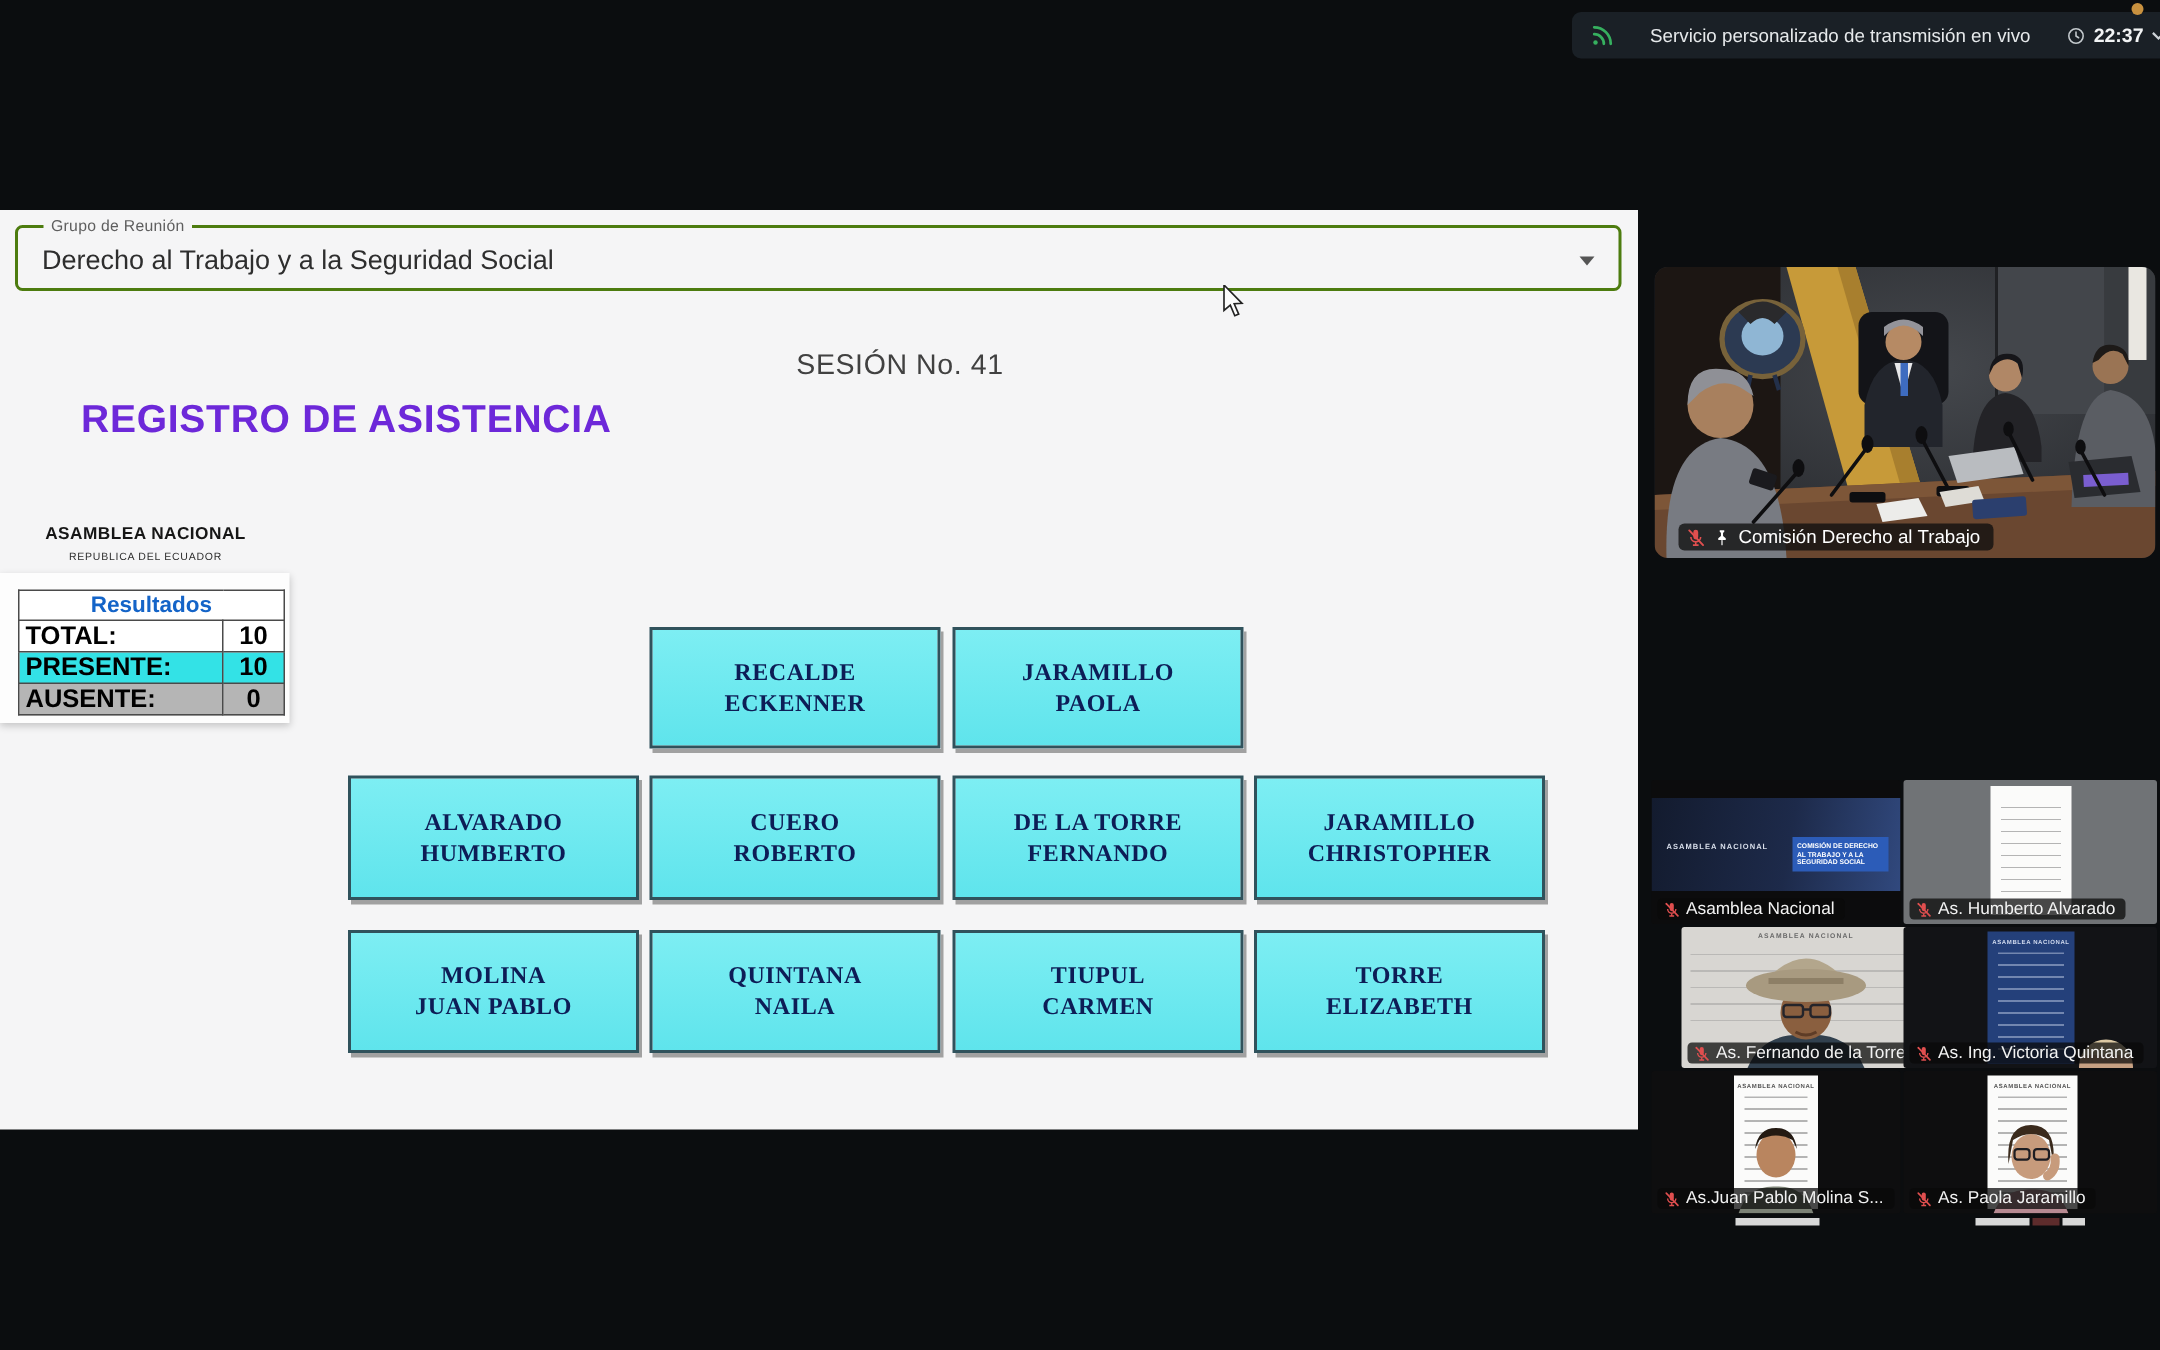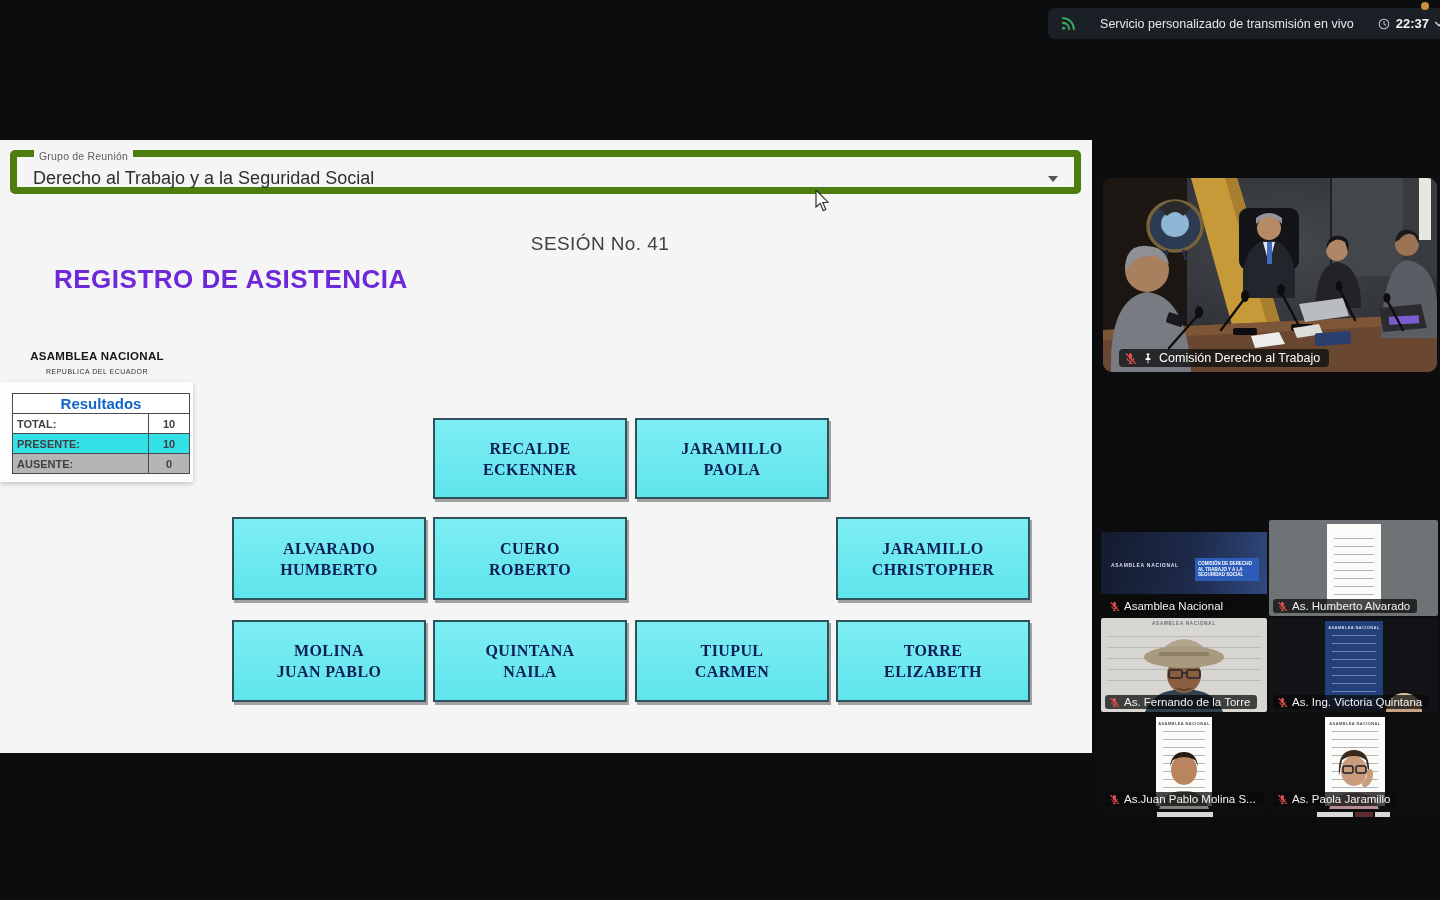--- a/index.html
+++ b/index.html
@@ -13,21 +13,21 @@
   .status-text{flex:1;text-align:center;color:#e6e9eb;font-size:12.5px;white-space:nowrap;overflow:hidden;}
   .time-group{display:flex;align-items:center;gap:5px;margin-left:8px;cursor:pointer;}
   .time-group .clk{width:14px;height:14px;}
   .time-txt{color:#f2f4f5;font-size:13px;font-weight:600;}
   .time-group .chev{width:10px;height:8px;}
   .notif-dot{position:absolute;left:1421px;top:2px;width:8px;height:8px;border-radius:50%;background:#c9913f;}
 
   
   .share-area{position:absolute;left:0;top:140px;width:1092px;height:613px;background:#f5f5f6;}
 
-  .group-select{position:absolute;left:10px;top:10px;width:1071px;height:44px;border:7px solid #4d7c0f;
+  .group-select{position:absolute;left:10px;top:10px;width:1071px;height:44px;border:2px solid #4d7c0f;
                 border-radius:5px;box-sizing:border-box;cursor:pointer;background:transparent;}
   .group-select .flabel{position:absolute;top:-7px;left:17px;background:#f5f5f6;padding:0 5px;
                 font-size:10.5px;color:#5e5e5e;letter-spacing:.2px;}
   .group-select .fvalue{display:block;line-height:42px;padding-left:16px;font-size:18px;color:#2e2e2e;}
   .group-select .arrow{position:absolute;right:16px;top:19px;width:0;height:0;
                 border:5px solid transparent;border-top:6px solid #555;}
 
   .session-title{position:absolute;left:54px;top:93px;width:1092px;text-align:center;
                  font-size:19px;color:#414141;letter-spacing:.4px;}
   .registry-title{position:absolute;left:54px;top:124px;width:1092px;text-align:left;
@@ -35,21 +35,21 @@
 
   .org-name{position:absolute;left:8px;top:210px;width:178px;text-align:center;
             font-size:11.5px;font-weight:700;color:#161616;letter-spacing:.3px;}
   .org-sub{position:absolute;left:8px;top:228px;width:178px;text-align:center;
             font-size:7px;color:#2e2e2e;letter-spacing:.5px;}
 
   .results-card{position:absolute;left:0;top:242px;width:193px;height:100px;background:#fdfdfd;
                 box-shadow:0 2px 5px rgba(0,0,0,.2);}
   .results-table{position:absolute;left:12px;top:253px;border-collapse:collapse;
                  font-family:"Liberation Sans",sans-serif;}
-  .results-table td{border:1px solid #4a4a4a;height:19px;padding:0 4px;font-weight:700;font-size:11px;color:#404040;}
+  .results-table td{border:1px solid #4a4a4a;height:19px;padding:0 4px;font-weight:700;font-size:17px;color:#000000;}
   .results-table .hdr td{text-align:center;font-size:15px;color:#1464c8;background:#ffffff;}
   .results-table .lab{width:127px;text-align:left;}
   .results-table .val{width:32px;text-align:center;}
   .row-white td{background:#ffffff;}
   .row-cyan td{background:#33e2e6;}
   .row-gray td{background:#b5b5b5;}
 
   .att-box{position:absolute;width:194px;box-sizing:border-box;
            background:linear-gradient(180deg,#7deef3 0%,#5fe4ec 100%);
            border:2px solid #30525c;box-shadow:2px 3px 0 rgba(35,35,35,.4);
@@ -184,20 +184,24 @@
       <span>PAOLA</span>
     </div>
 
     <div class="att-box r2 c1">
       <span>ALVARADO</span>
       <span>HUMBERTO</span>
     </div>
     <div class="att-box r2 c2">
       <span>CUERO</span>
       <span>ROBERTO</span>
+    </div>
+    <div class="att-box r2 c3">
+      <span>DE LA TORRE</span>
+      <span>FERNANDO</span>
     </div>
     <div class="att-box r2 c4">
       <span>JARAMILLO</span>
       <span>CHRISTOPHER</span>
     </div>
 
     <div class="att-box r3 c1">
       <span>MOLINA</span>
       <span>JUAN PABLO</span>
     </div>
@@ -317,21 +321,21 @@
     <div class="tile-label">
       <svg width="11" height="11" viewBox="0 0 24 24">
         <path fill="#e04f4f" d="M12 2a3 3 0 0 1 3 3v6a3 3 0 0 1-6 0V5a3 3 0 0 1 3-3z"></path>
         <path fill="none" stroke="#e04f4f" stroke-width="2" d="M6 11a6 6 0 0 0 12 0M12 17v4M8.5 21h7"></path>
         <path stroke="#e04f4f" stroke-width="2.4" stroke-linecap="round" d="M4 3l17 18"></path>
       </svg>
       <span>As. Humberto Alvarado</span>
     </div>
   </div>
 
-  <div class="tile t3" style="background:#d8d6d2;">
+  <div class="tile t3" style="background:#d8d6d2;margin-left:20px;">
     <div class="backdrop-head">ASAMBLEA NACIONAL</div>
     <div class="backdrop-lines"></div>
     <svg width="166" height="94" viewBox="0 0 166 94" style="position:absolute;left:0;top:0;">
       <path d="M44 94 Q54 70 83 72 Q112 70 122 94 Z" fill="#31404e"></path>
       <ellipse cx="83" cy="57" rx="17" ry="18" fill="#8a5f3f"></ellipse>
       <path d="M60 32 Q83 10 106 32 L106 40 L60 40 Z" fill="#b3a68c"></path>
       <ellipse cx="83" cy="39" rx="40" ry="11" fill="#a89a80"></ellipse>
       <rect x="58" y="34" width="50" height="4" fill="#8d7f66"></rect>
       <rect x="68" y="52" width="13" height="8" rx="2" fill="none" stroke="#24242a" stroke-width="1.6"></rect>
       <rect x="86" y="52" width="13" height="8" rx="2" fill="none" stroke="#24242a" stroke-width="1.6"></rect>

